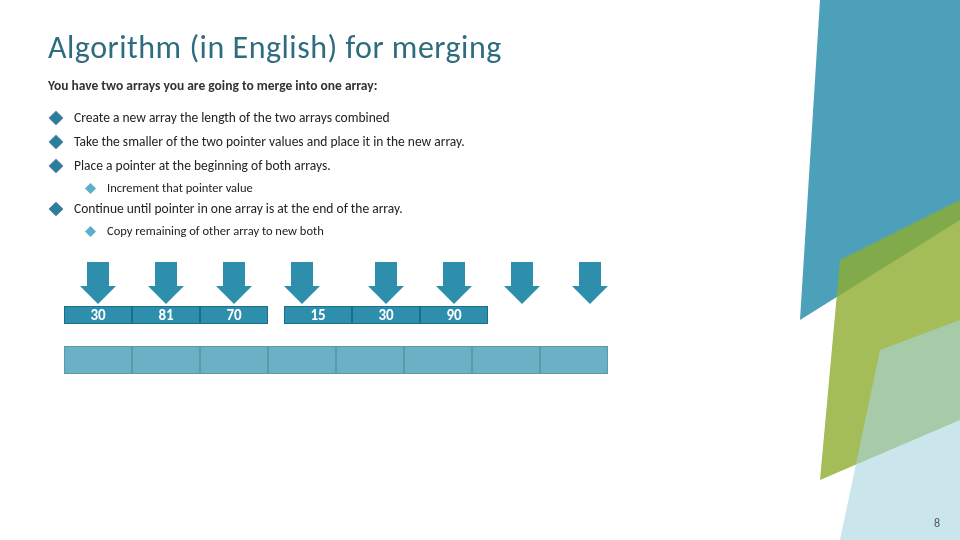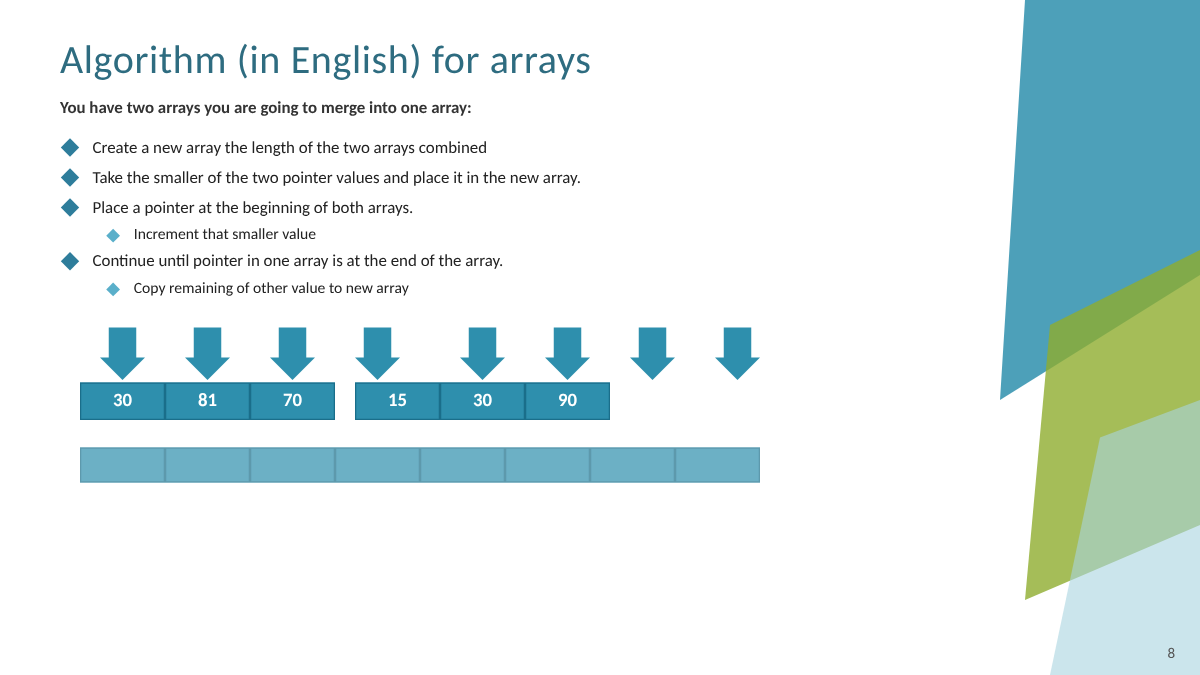--- a/index.html
+++ b/index.html
@@ -136,21 +136,21 @@
       border-top: 18px solid #2e8fad;
     }
 
     .numbers-row {
       display: flex;
       gap: 0;
     }
 
     .num-cell {
       width: 68px;
-      height: 30px;
+      height: 18px;
       display: flex;
       align-items: center;
       justify-content: center;
       font-size: 15px;
       font-weight: 600;
       color: #fff;
       background: #2e8fad;
       border: 1px solid #1a6e8a;
     }
 
@@ -192,21 +192,21 @@
 
   <polygon points="80,0 220,0 220,220 60,320" fill="#2e8fad" opacity="0.85"></polygon>
 
   <polygon points="100,260 220,200 220,420 80,480" fill="#8fad2e" opacity="0.80"></polygon>
 
   <polygon points="140,350 220,320 220,540 100,540" fill="#a8d4e0" opacity="0.60"></polygon>
 </svg>
 
 <div class="main-content">
 
-  <h1 class="slide-title">Algorithm (in English) for arrays</h1>
+  <h1 class="slide-title">Algorithm (in English) for merging</h1>
 
   <p class="subtitle">You have two arrays you are going to merge into one array:</p>
 
   <ul class="bullet-list">
 
     <li class="bullet-item">
       <span class="bullet-diamond"></span>
       <span>Create a new array the length of the two arrays combined</span>
     </li>
 
@@ -215,31 +215,31 @@
       <span>Take the smaller of the  two pointer values and place it in the new array.</span>
     </li>
 
     <li class="bullet-item">
       <span class="bullet-diamond"></span>
       <span>Place a pointer at the beginning of both arrays.</span>
     </li>
 
     <li class="sub-bullet-item">
       <span class="sub-bullet-diamond"></span>
-      <span>Increment that smaller value</span>
+      <span>Increment that pointer value</span>
     </li>
 
     <li class="bullet-item">
       <span class="bullet-diamond"></span>
       <span>Continue until pointer in one array is at the end of the array.</span>
     </li>
 
     <li class="sub-bullet-item">
       <span class="sub-bullet-diamond"></span>
-      <span>Copy remaining of other value to new array</span>
+      <span>Copy remaining of other array to new both</span>
     </li>
 
   </ul>
 
   <div class="array-section">
 
     <div class="arrows-row">
       <div class="arrow-cell">
         <div class="arrow-down">
           <div class="shaft"></div>

